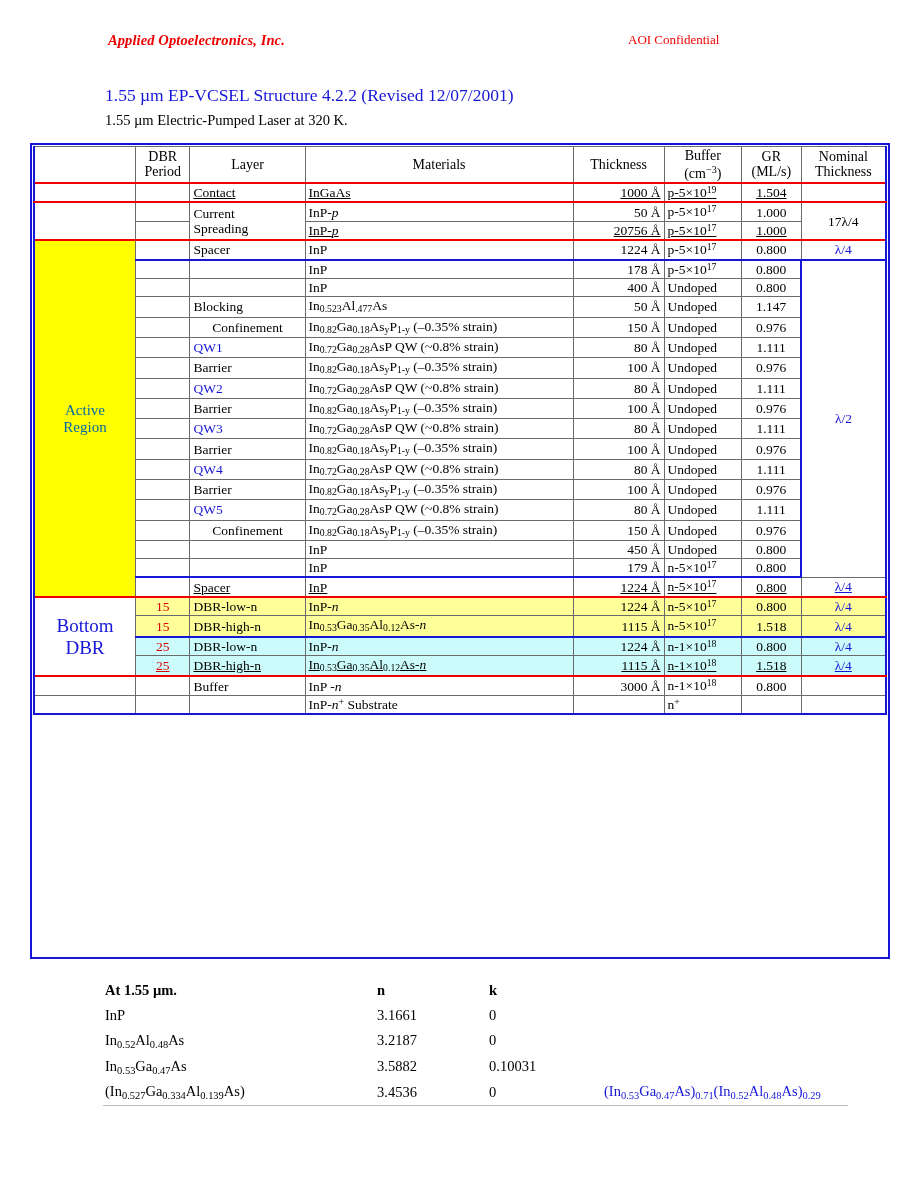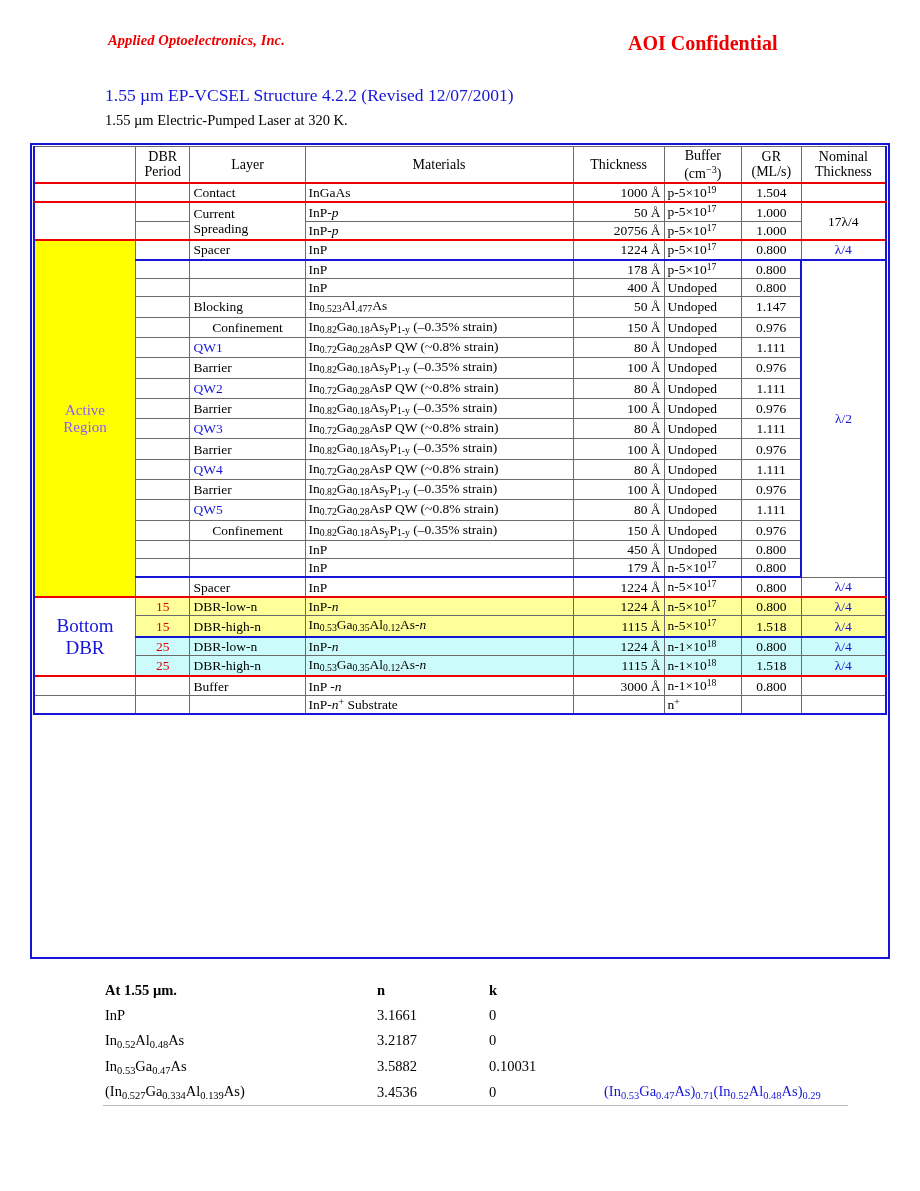--- a/index.html
+++ b/index.html
@@ -9,21 +9,21 @@
     color:#000;
     position:relative;
     overflow:hidden;
   }
   .page{position:relative;width:920px;height:1191px;}
 
   
   .hdr{position:absolute;top:32px;left:0;width:920px;height:22px;}
   .hdr-left{position:absolute;left:108px;top:0;font-style:italic;font-weight:bold;
             font-size:14.5px;color:#ee0000;letter-spacing:.1px;}
-  .hdr-right{position:absolute;left:628px;top:0;font-weight:bold;font-size:20px;color:#ee0000;}
+  .hdr-right{position:absolute;left:628px;top:0;font-weight:normal;font-size:13px;color:#ee0000;}
 
   .title{position:absolute;left:105px;top:85px;font-size:17.5px;font-weight:normal;color:#1616d8;}
   .subtitle{position:absolute;left:105px;top:112px;font-size:14.5px;color:#000;}
 
   
   .maintable-wrap{position:absolute;left:33px;top:146px;width:854px;}
   table.main{border-collapse:collapse;width:854px;table-layout:fixed;
              font-size:13.5px;line-height:1.12;}
   table.main td, table.main th{
     border:1px solid #6b6b6b;
@@ -45,28 +45,28 @@
   .lay{font-weight:bold;padding-left:6px;}
   .lay-center{font-weight:bold;text-align:center;}
   .mat{padding-left:5px;}
   .thk{text-align:right;padding-right:5px;}
   .dop{}
   .gr{text-align:center;}
   .nom{text-align:center;font-weight:bold;color:#1616d8;}
   .nomblk{text-align:center;font-weight:bold;color:#000;}
   .per{text-align:center;font-weight:bold;color:#dd0000;}
   .blue{color:#1616d8;font-weight:bold;}
-  .yellowcell{background:#ffff00;text-align:center;font-weight:bold;color:#8b5cf6;font-size:15px;}
+  .yellowcell{background:#ffff00;text-align:center;font-weight:bold;color:#0369a1;font-size:15px;}
   .whitecell{background:#ffffff;text-align:center;font-weight:bold;color:#1616d8;font-size:19px;}
   .bgyellow{background:#ffff99;}
   .bgcyan{background:#ccfbfb;}
 
   
   .bTopRed{border-top:2.5px solid #ee0000 !important;}
-  .bBotRed{border-bottom:2.5px solid #ee0000 !important;}
+  .bBotRed{border-bottom:2.5px solid #ee0000 !important;text-decoration:underline;}
   .bBotBlue{border-bottom:2.5px solid #1616d8 !important;}
   .bLeftBlue{border-left:2.5px solid #1616d8 !important;}
   .bRightBlue{border-right:2.5px solid #1616d8 !important;}
   .thinDot{border-bottom:1px dotted #7a7a7a !important;}
 
   
   .outerframe{position:absolute;left:30px;top:143px;width:860px;height:816px;
      border:2px solid #1616d8;box-sizing:border-box;pointer-events:none;}
 
   sub{font-size:72%;vertical-align:-.25em;}

